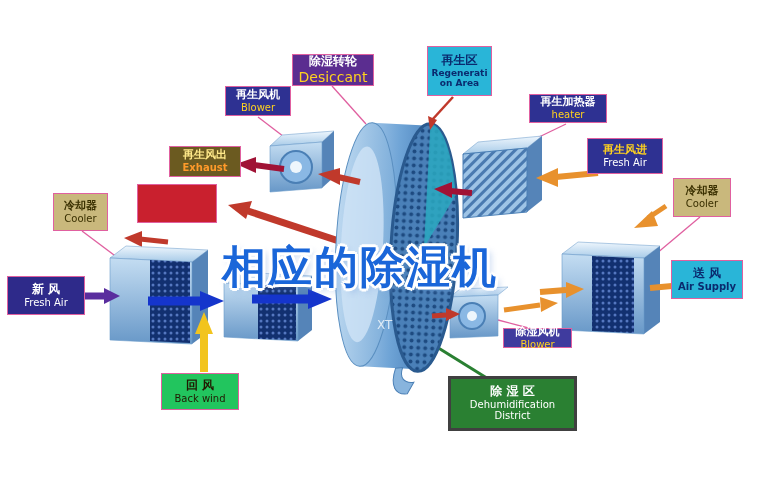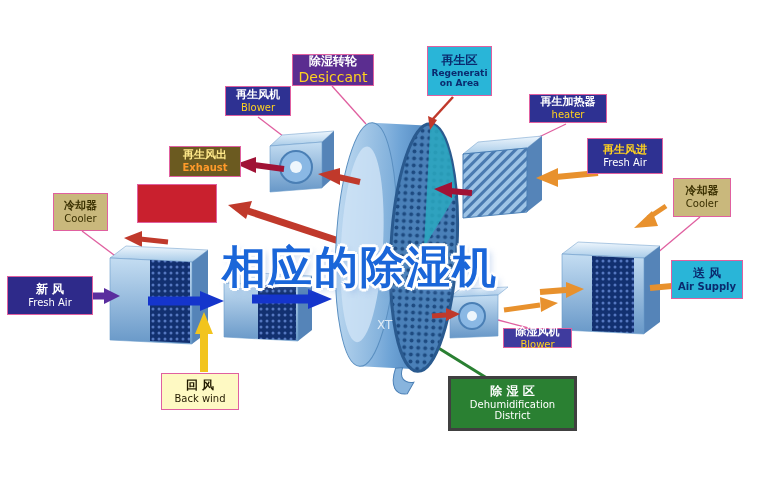--- a/index.html
+++ b/index.html
@@ -17,23 +17,23 @@
   #lbl-desiccant .en{color:#ffd21e;font-size:14px;}
   #lbl-regen-area{left:427px;top:46px;width:65px;height:50px;background:#29b5d8;color:#0a2a6e;font-size:12px;}
   #lbl-regen-area .en{font-size:9px;font-weight:bold;}
   #lbl-regen-heater{left:529px;top:94px;width:78px;height:29px;background:#2e3192;color:#fff;font-size:11px;}
   #lbl-regen-heater .en{color:#ffd21e;font-size:10px;}
   #lbl-exhaust{left:169px;top:146px;width:72px;height:31px;background:#6b5a20;color:#ffe98a;font-size:11px;}
   #lbl-exhaust .en{color:#ff9a2a;font-weight:bold;font-size:10px;}
   #lbl-cooler-left{left:53px;top:193px;width:55px;height:38px;background:#c9b87c;color:#3a3000;font-size:11px;}
   #lbl-cooler-left .en{font-size:10px;}
   #lbl-red-box{left:137px;top:184px;width:80px;height:39px;background:#c9202e;}
-  #lbl-fresh-air-left{left:7px;top:276px;width:86px;height:39px;background:#2e2a8a;color:#fff;font-size:12px;}
+  #lbl-fresh-air-left{left:7px;top:276px;width:78px;height:39px;background:#2e2a8a;color:#fff;font-size:12px;}
   #lbl-fresh-air-left .en{font-size:10px;}
-  #lbl-back-wind{left:161px;top:373px;width:78px;height:37px;background:#fef9c3;color:#221a00;font-size:12px;}
+  #lbl-back-wind{left:161px;top:373px;width:78px;height:37px;background:#22c55e;color:#221a00;font-size:12px;}
   #lbl-back-wind .en{font-size:10px;}
   #lbl-regen-fresh{left:587px;top:138px;width:76px;height:36px;background:#2e3192;color:#ffd21e;font-size:11px;}
   #lbl-regen-fresh .en{color:#fff;font-size:10px;}
   #lbl-cooler-right{left:673px;top:178px;width:58px;height:39px;background:#c9b87c;color:#3a3000;font-size:11px;}
   #lbl-cooler-right .en{font-size:10px;}
   #lbl-air-supply{left:671px;top:260px;width:72px;height:39px;background:#29b5d8;color:#0a2a6e;font-size:12px;}
   #lbl-air-supply .en{font-size:10px;font-weight:bold;}
   #lbl-dehum-blower{left:503px;top:328px;width:69px;height:20px;background:#3f3b9e;color:#fff;font-size:11px;}
   #lbl-dehum-blower .en{color:#ffd21e;font-size:10px;}
   #lbl-dehum-district{left:448px;top:376px;width:129px;height:55px;background:#2a8032;color:#fff;

